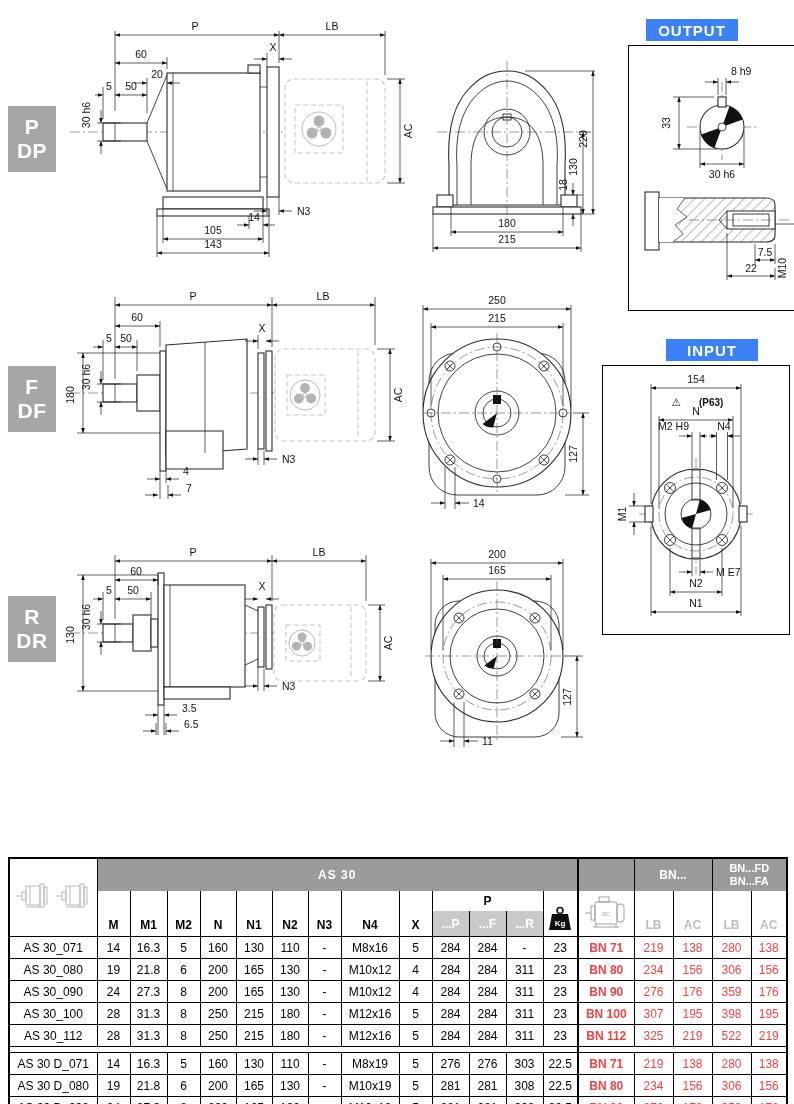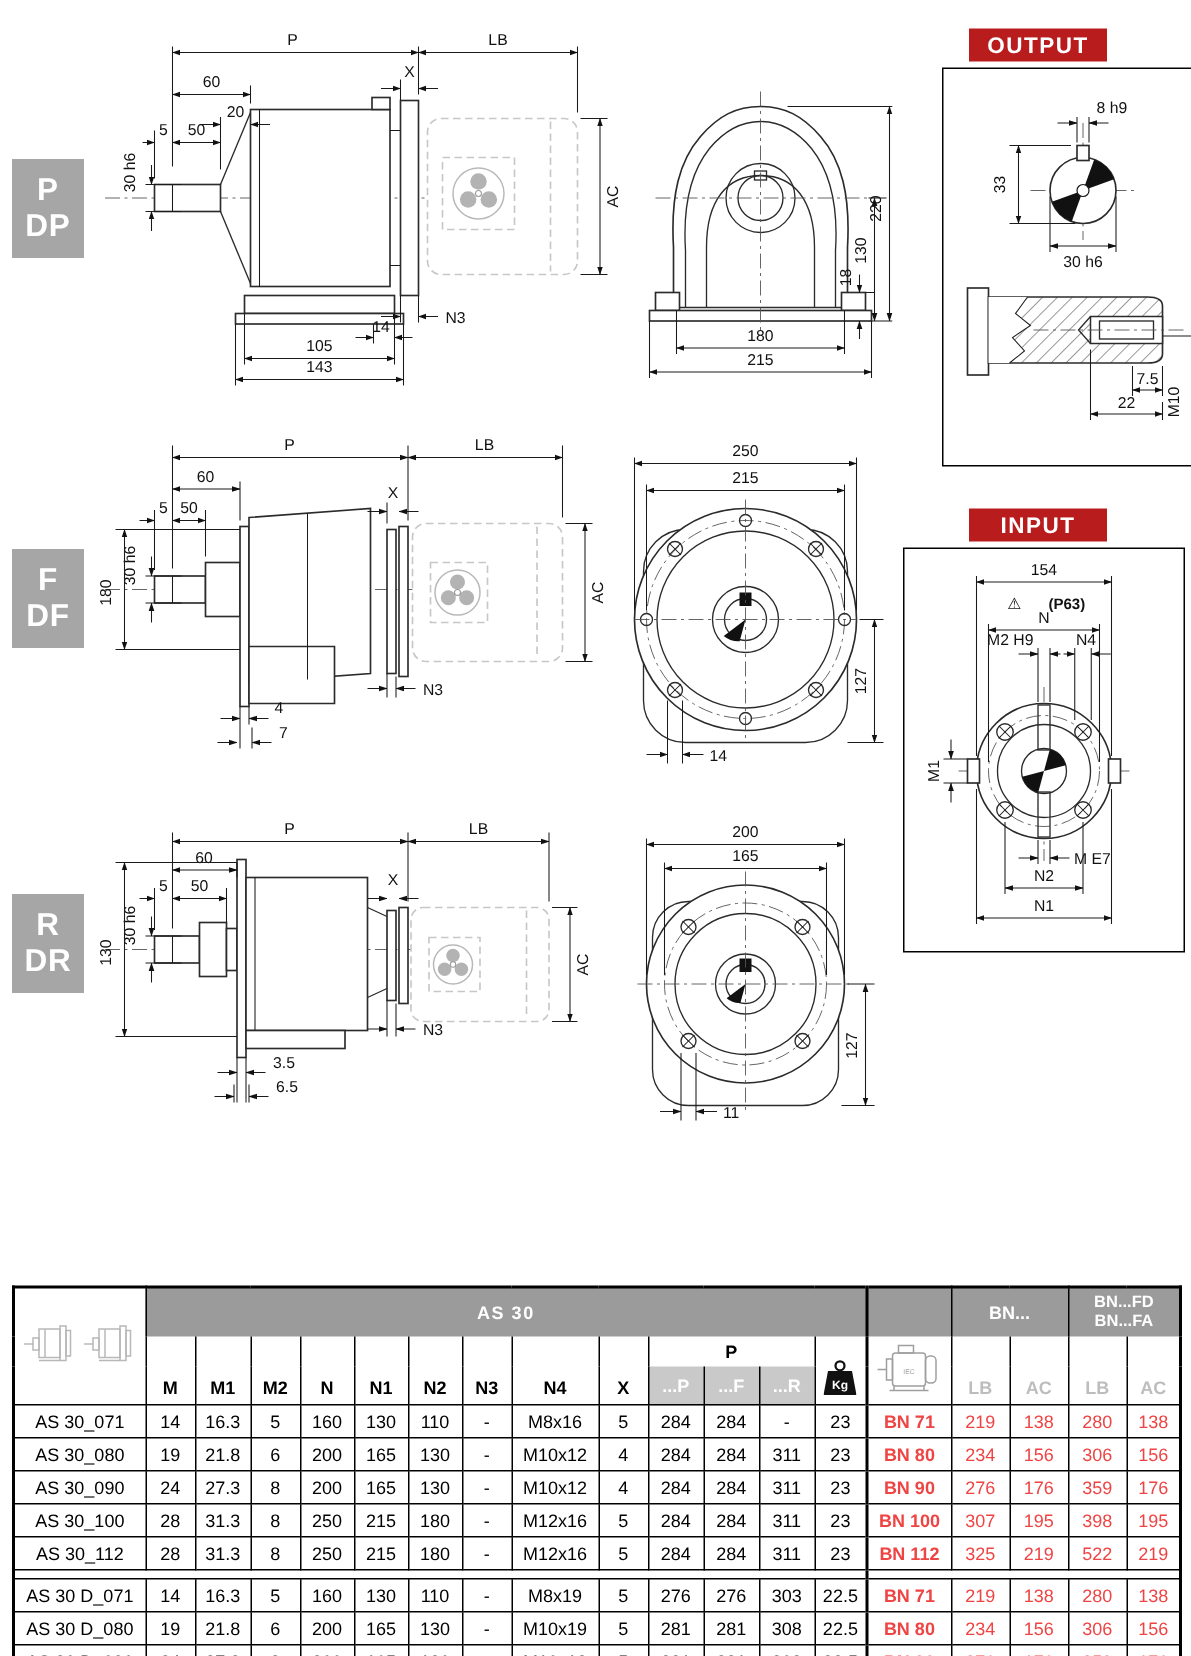--- a/index.html
+++ b/index.html
@@ -2,21 +2,21 @@
 <html><head>
 <meta charset="utf-8">
 <style>
   html,body{margin:0;padding:0;background:#fff;}
   .page{position:relative;width:794px;height:1104px;background:#fff;font-family:"Liberation Sans",sans-serif;overflow:hidden;}
   .abs{position:absolute;}
   
   .badge{width:48px;height:66px;background:#a6a6a6;color:#fff;font-weight:bold;
          display:flex;flex-direction:column;align-items:center;justify-content:center;
          font-size:21px;line-height:1.15;letter-spacing:.5px;}
-  .ptitle{width:92px;height:22px;background:#b91c1c;color:#fff;font-weight:bold;
+  .ptitle{width:92px;height:22px;background:#3b82f6;color:#fff;font-weight:bold;
           font-size:15px;display:flex;align-items:center;justify-content:center;letter-spacing:1px;}
   .panelbox{border:1.5px solid #000;background:#fff;}
   
   svg .o{fill:#fff;stroke:#2b2b2b;stroke-width:1.1;}
   svg .o2{fill:none;stroke:#2b2b2b;stroke-width:.9;}
   svg .d{stroke:#1a1a1a;stroke-width:.7;fill:none;}
   svg .cl{stroke:#555;stroke-width:.6;stroke-dasharray:10 3 2 3;fill:none;}
   svg .gh{fill:#fff;stroke:#c7c7c7;stroke-width:1.1;stroke-dasharray:5 3;}
   svg .ghs{stroke:#b9b9b9;fill:none;stroke-width:1;}
   svg .gf{fill:#b3b3b3;stroke:none;}
@@ -453,21 +453,21 @@
         <line class="d" x1="98" y1="187" x2="98" y2="234"></line>
         <line class="d" x1="146" y1="222" x2="146" y2="234"></line>
         <line class="d" x1="98" y1="230" x2="146" y2="230" marker-start="url(#ah)" marker-end="url(#ah)"></line>
         <text class="t" x="122" y="226">22</text>
         <text class="t" transform="rotate(-90 157 222)" x="157" y="222">M10</text>
         <text class="sm" transform="rotate(-90 170 222)" x="170" y="222">DIN 332 "DR"</text>
       </g>
     </svg>
   </div>
 
-  <div class="abs ptitle" style="left:646px;top:339px">INPUT</div>
+  <div class="abs ptitle" style="left:666px;top:339px">INPUT</div>
   <div class="abs panelbox" style="left:602px;top:365px;width:186px;height:268px">
     <svg width="184" height="265">
       <g>
         <line class="cl" x1="93" y1="92" x2="93" y2="208"></line>
         <line class="cl" x1="36" y1="148" x2="150" y2="148"></line>
         <circle class="o" cx="93" cy="148" r="45"></circle>
         <circle class="cl" cx="93" cy="148" r="37" fill="none"></circle>
         <circle class="o2" cx="93" cy="148" r="31"></circle>
         <rect class="o" x="42" y="140" width="8" height="16"></rect>
         <rect class="o" x="136" y="140" width="8" height="16"></rect>

